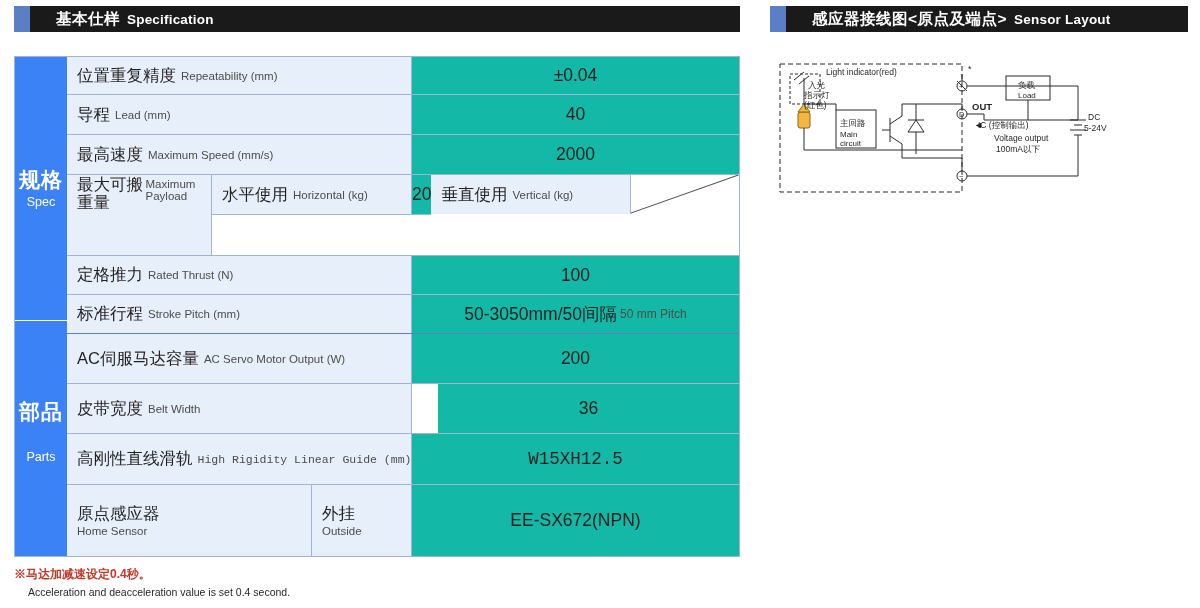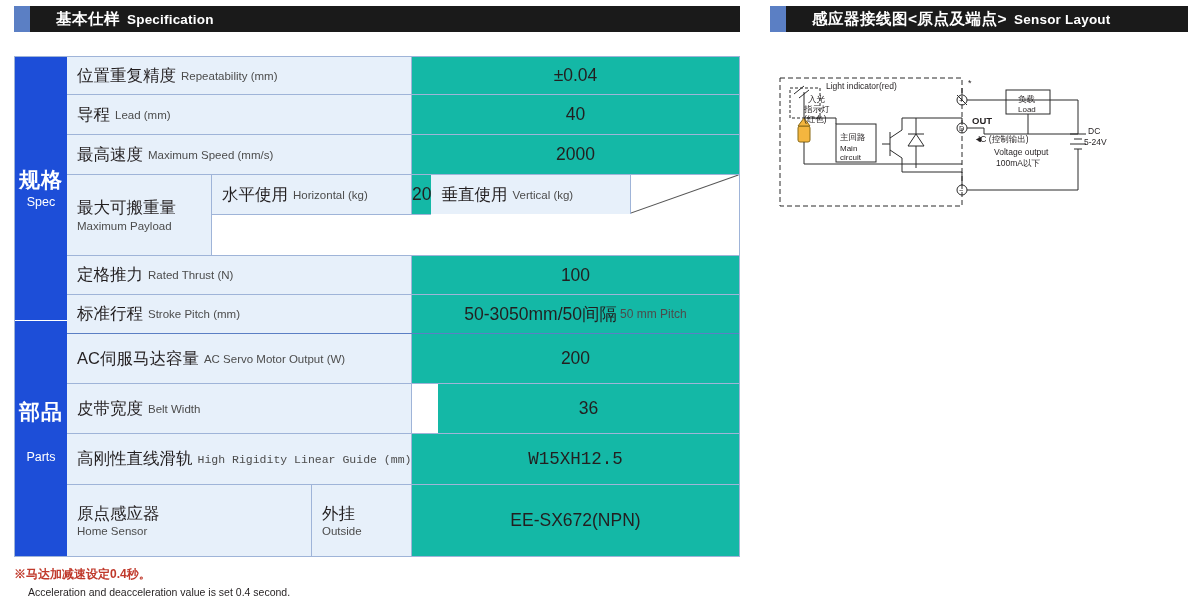--- a/index.html
+++ b/index.html
@@ -57,21 +57,21 @@
     left: 14px;
     top: 56px;
     width: 726px;
     display: flex;
     border: 1px solid #9fb4d8;
     box-sizing: border-box;
   }
   .side-col {
     width: 52px;
     flex: 0 0 52px;
-    background: #1d4ed8;
+    background: #3b82f6;
     color: #ffffff;
     display: flex;
     flex-direction: column;
   }
   .side-cell {
     display: flex;
     flex-direction: column;
     align-items: center;
     justify-content: center;
     border-bottom: 1px solid #ffffff;
@@ -161,21 +161,20 @@
   .payload {
     display: flex;
     border-bottom: 1px solid #9fb4d8;
   }
   .payload-main {
     width: 145px;
     background: #e7f0fa;
     border-right: 1px solid #9fb4d8;
     box-sizing: border-box;
     display: flex;
-    flex-direction: column;
     justify-content: center;
     padding-left: 10px;
   }
   .payload-main .cn { font-size: 16.5px; line-height: 1.1; }
   .payload-main .en { font-size: 11.5px; color: #4c4c4c; margin-top: 3px; }
   .payload-right {
     flex: 1;
     display: flex;
     flex-direction: row;
   }
@@ -186,21 +185,21 @@
     flex: 1;
     position: relative;
     background: #ffffff;
   }
   .diag-cell svg { display: block; width: 100%; height: 100%; }
 
   
   .sensor-box {
     position: absolute;
     left: 778px;
-    top: 72px;
+    top: 58px;
     width: 330px;
     height: 140px;
   }
 
   
   .note {
     position: absolute;
     left: 14px;
     top: 566px;
     width: 700px;

